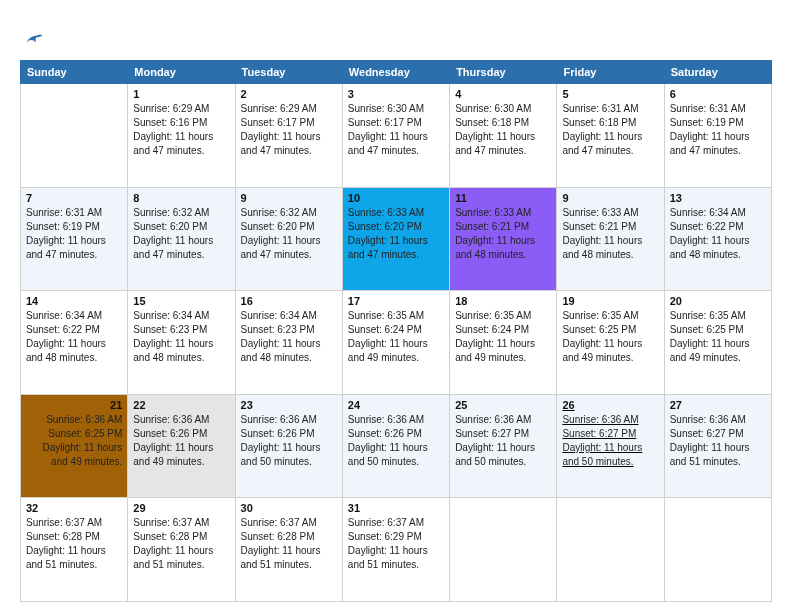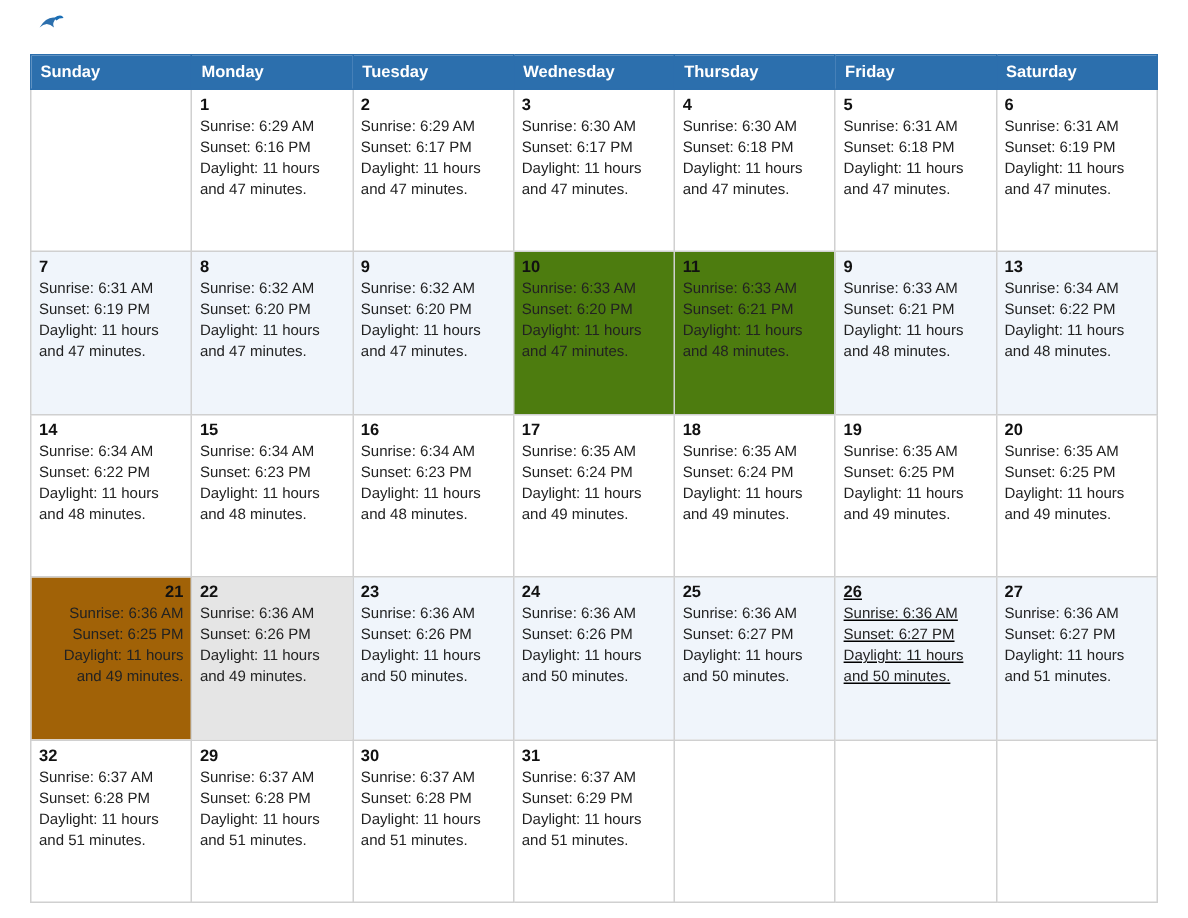--- a/index.html
+++ b/index.html
@@ -6,21 +6,21 @@
     body {
       font-family: Arial, sans-serif;
       background: #fff;
       width: 792px;
       height: 612px;
       overflow: hidden;
     }
     .page {
       width: 792px;
       height: 612px;
-      padding: 4px 20px 10px 20px;
+      padding: 28px 20px 10px 20px;
       display: flex;
       flex-direction: column;
     }
     .header {
       display: flex;
       justify-content: space-between;
       align-items: flex-start;
       margin-bottom: 8px;
     }
     .logo {
@@ -156,25 +156,25 @@
             <div class="day-info">Sunrise: 6:31 AM<br>Sunset: 6:19 PM<br>Daylight: 11 hours<br>and 47 minutes.</div>
           </td>
           <td style="background: rgb(240, 245, 251);">
             <div class="day-number">8</div>
             <div class="day-info">Sunrise: 6:32 AM<br>Sunset: 6:20 PM<br>Daylight: 11 hours<br>and 47 minutes.</div>
           </td>
           <td style="background: rgb(240, 245, 251);">
             <div class="day-number">9</div>
             <div class="day-info">Sunrise: 6:32 AM<br>Sunset: 6:20 PM<br>Daylight: 11 hours<br>and 47 minutes.</div>
           </td>
-          <td style="background: #4d7c0f;">
+          <td style="background: #0ea5e9;">
             <div class="day-number">10</div>
             <div class="day-info">Sunrise: 6:33 AM<br>Sunset: 6:20 PM<br>Daylight: 11 hours<br>and 47 minutes.</div>
           </td>
-          <td style="background: #4d7c0f;">
+          <td style="background: #8b5cf6;">
             <div class="day-number">11</div>
             <div class="day-info">Sunrise: 6:33 AM<br>Sunset: 6:21 PM<br>Daylight: 11 hours<br>and 48 minutes.</div>
           </td>
           <td style="background: rgb(240, 245, 251);">
             <div class="day-number">9</div>
             <div class="day-info">Sunrise: 6:33 AM<br>Sunset: 6:21 PM<br>Daylight: 11 hours<br>and 48 minutes.</div>
           </td>
           <td style="background: rgb(240, 245, 251);">
             <div class="day-number">13</div>
             <div class="day-info">Sunrise: 6:34 AM<br>Sunset: 6:22 PM<br>Daylight: 11 hours<br>and 48 minutes.</div>

